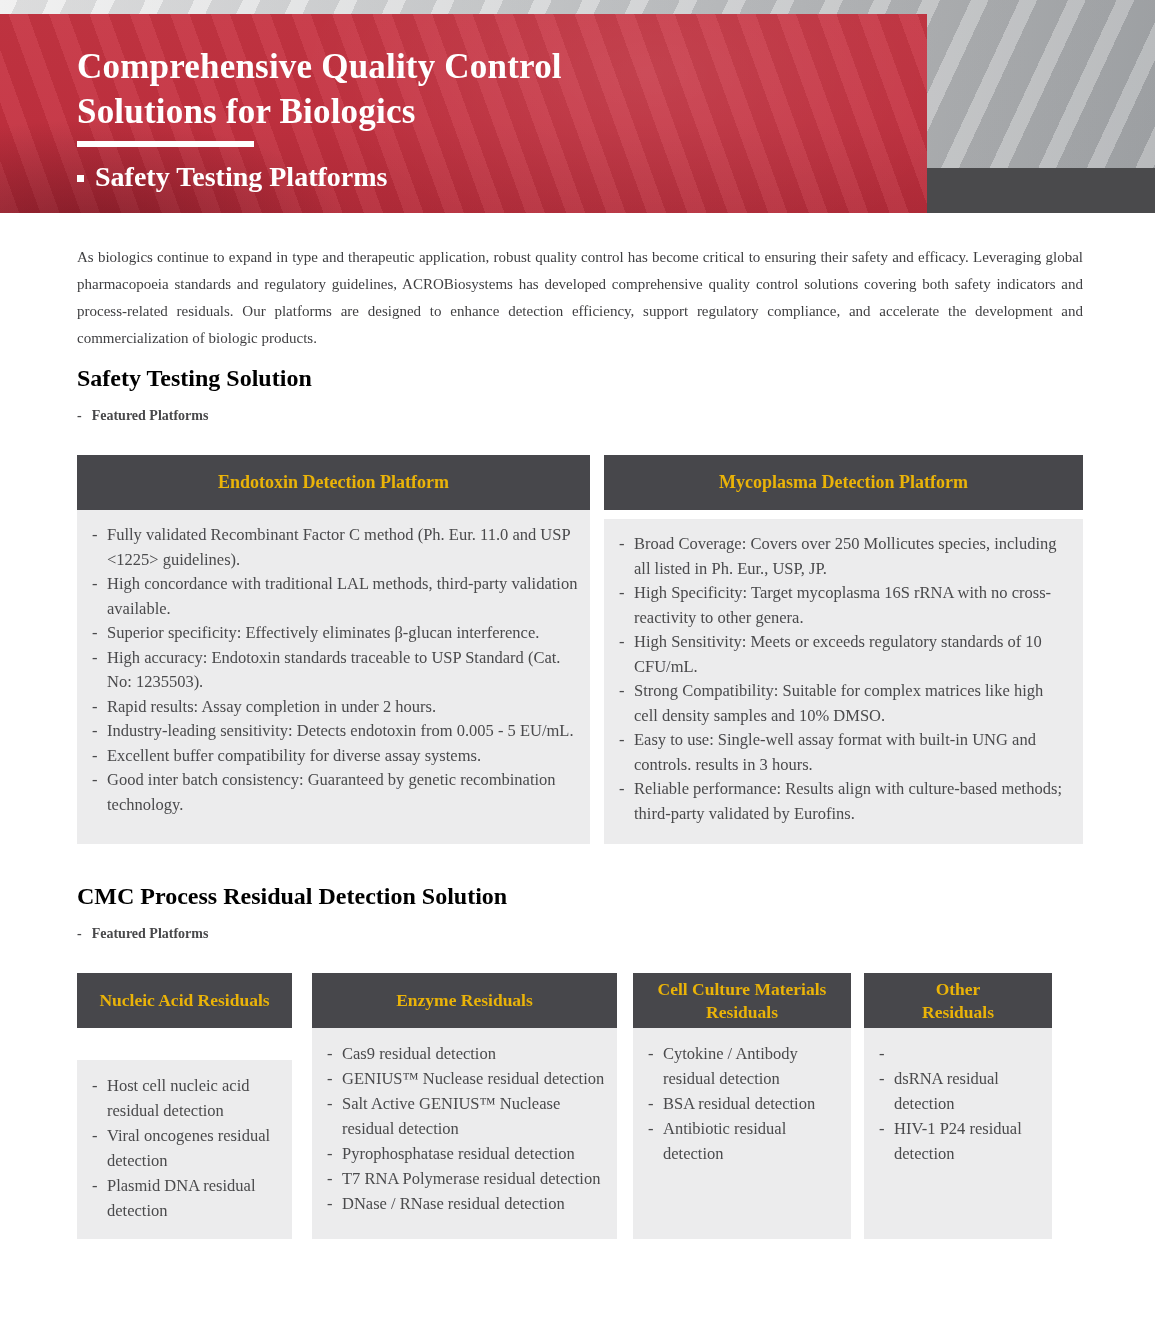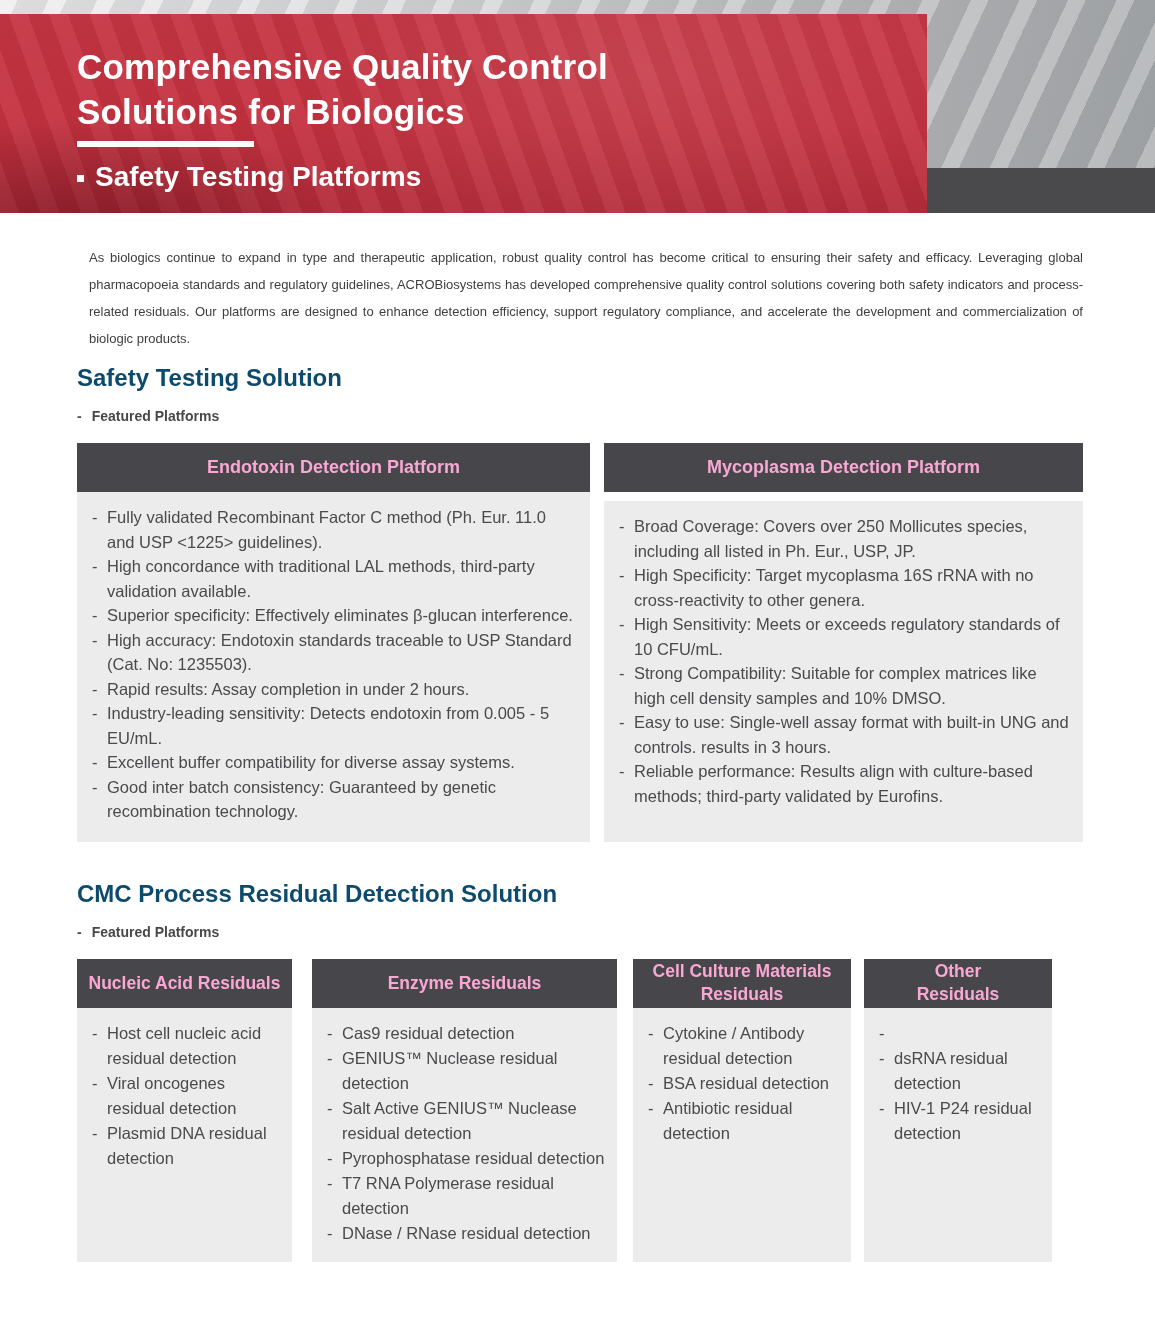--- a/index.html
+++ b/index.html
@@ -1,17 +1,17 @@
 <!DOCTYPE html>
 <html><head>
 <meta charset="utf-8">
 <style>
   html,body{margin:0;padding:0;background:#ffffff;}
   .page{position:relative;width:1155px;height:1320px;background:#ffffff;overflow:hidden;
-        font-family:Liberation Sans, sans-serif;}
+        font-family:Liberation Serif, serif;}
 
   
   .hero{position:relative;width:1155px;height:213px;}
   .hero-photo{position:absolute;inset:0;
     background:
       repeating-linear-gradient(115deg, rgba(255,255,255,.28) 0 16px, rgba(150,152,155,.18) 16px 44px),
       linear-gradient(100deg,#ececec 0%,#dcddde 22%,#cfd1d2 40%,#bfc1c3 58%,#aeb0b2 78%,#9da0a3 100%);}
   .hero-dark-band{position:absolute;left:927px;right:0;top:168px;height:45px;background:#4a4a4c;}
   .hero-red{position:absolute;left:0;top:14px;width:927px;height:199px;
     background:
@@ -23,45 +23,45 @@
     line-height:45px;letter-spacing:.2px;}
   .hero-rule{position:absolute;left:77px;top:141px;width:177px;height:6px;background:#ffffff;}
   .hero-tags{position:absolute;left:77px;top:161px;display:flex;color:#ffffff;
     font-size:28px;font-weight:700;}
   .tag{display:flex;align-items:center;}
   .tag + .tag{margin-left:36px;}
   .tag-square{width:7px;height:7px;background:#ffffff;margin-right:11px;margin-top:2px;flex:none;}
 
   
   .content{margin:0 72px 0 77px;}
-  .intro{margin:31px 0 0 12px;font-size:13px;line-height:27px;color:#3e3e40;text-align:justify;}
-  .section-heading{margin:0;color:#0c4a6e;font-size:24px;font-weight:700;line-height:28px;}
+  .intro{margin:31px 0 0 0;font-size:15px;line-height:27px;color:#3e3e40;text-align:justify;}
+  .section-heading{margin:0;color:#000000;font-size:24px;font-weight:700;line-height:28px;}
   .section-heading.first{margin-top:12px;}
   .section-heading.second{margin-top:38px;}
   .section-sub{margin-top:13px;font-size:14px;font-weight:700;color:#48484a;line-height:22px;}
   .sub-dash{margin-right:10px;}
   .panels-row{display:flex;align-items:stretch;margin-top:16px;}
 
   .panel{display:flex;flex-direction:column;}
-  .panel-head{background:#47474b;color:#f9a8d4;font-weight:700;text-align:center;height:49px;
-    display:flex;flex-direction:column;justify-content:center;flex:none;padding:0 2px;}
+  .panel-head{background:#47474b;color:#eab308;font-weight:700;text-align:center;height:55px;
+    display:flex;flex-direction:column;justify-content:center;flex:none;padding:0 2px;margin-top:12px;}
   .panel-body{background:#ececed;flex:1;padding:13px 6px 16px 13px;}
   .li{display:flex;color:#4a4a4c;}
   .li .dash{width:17px;flex:none;padding-left:2px;box-sizing:border-box;}
   .li .txt{flex:1;padding-right:4px;}
 
   .row-safety .panel-head{font-size:18px;line-height:23px;}
   .row-safety .li{font-size:16.5px;line-height:24.5px;}
   .row-safety > .panel:nth-child(1){width:513px;margin-right:14px;}
   .row-safety > .panel:nth-child(2){width:479px;gap:9px;}
   .row-safety .panel-body{padding:13px 8px 18px 13px;}
 
   .row-residual .panel-head{font-size:17.5px;line-height:23px;}
   .row-residual .li{font-size:16.5px;line-height:25px;}
-  .row-residual > .panel:nth-child(1){width:215px;margin-right:20px;}
+  .row-residual > .panel:nth-child(1){width:215px;margin-right:20px;gap:32px;}
   .row-residual > .panel:nth-child(2){width:305px;margin-right:16px;}
   .row-residual > .panel:nth-child(3){width:218px;margin-right:13px;}
   .row-residual > .panel:nth-child(4){width:188px;}
 </style>
 </head>
 <body>
 
 <div class="page">
 
   <header class="hero">

